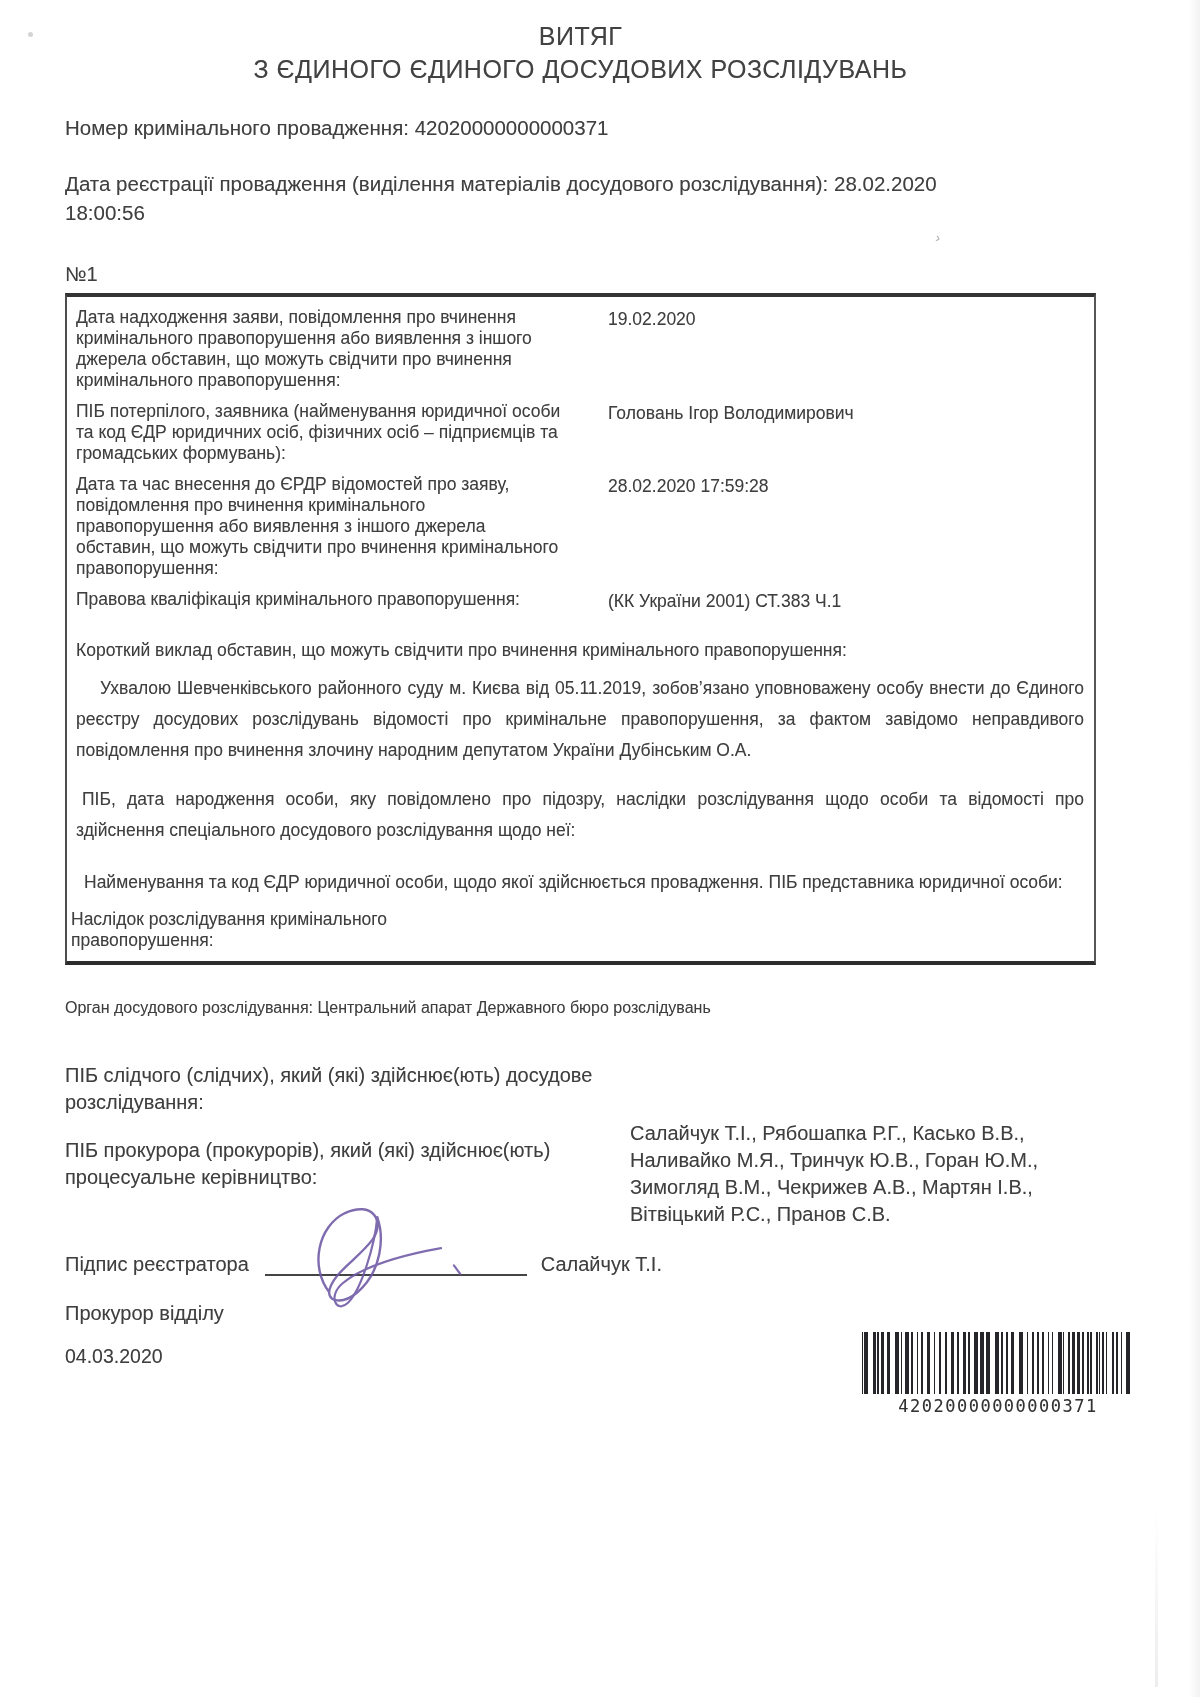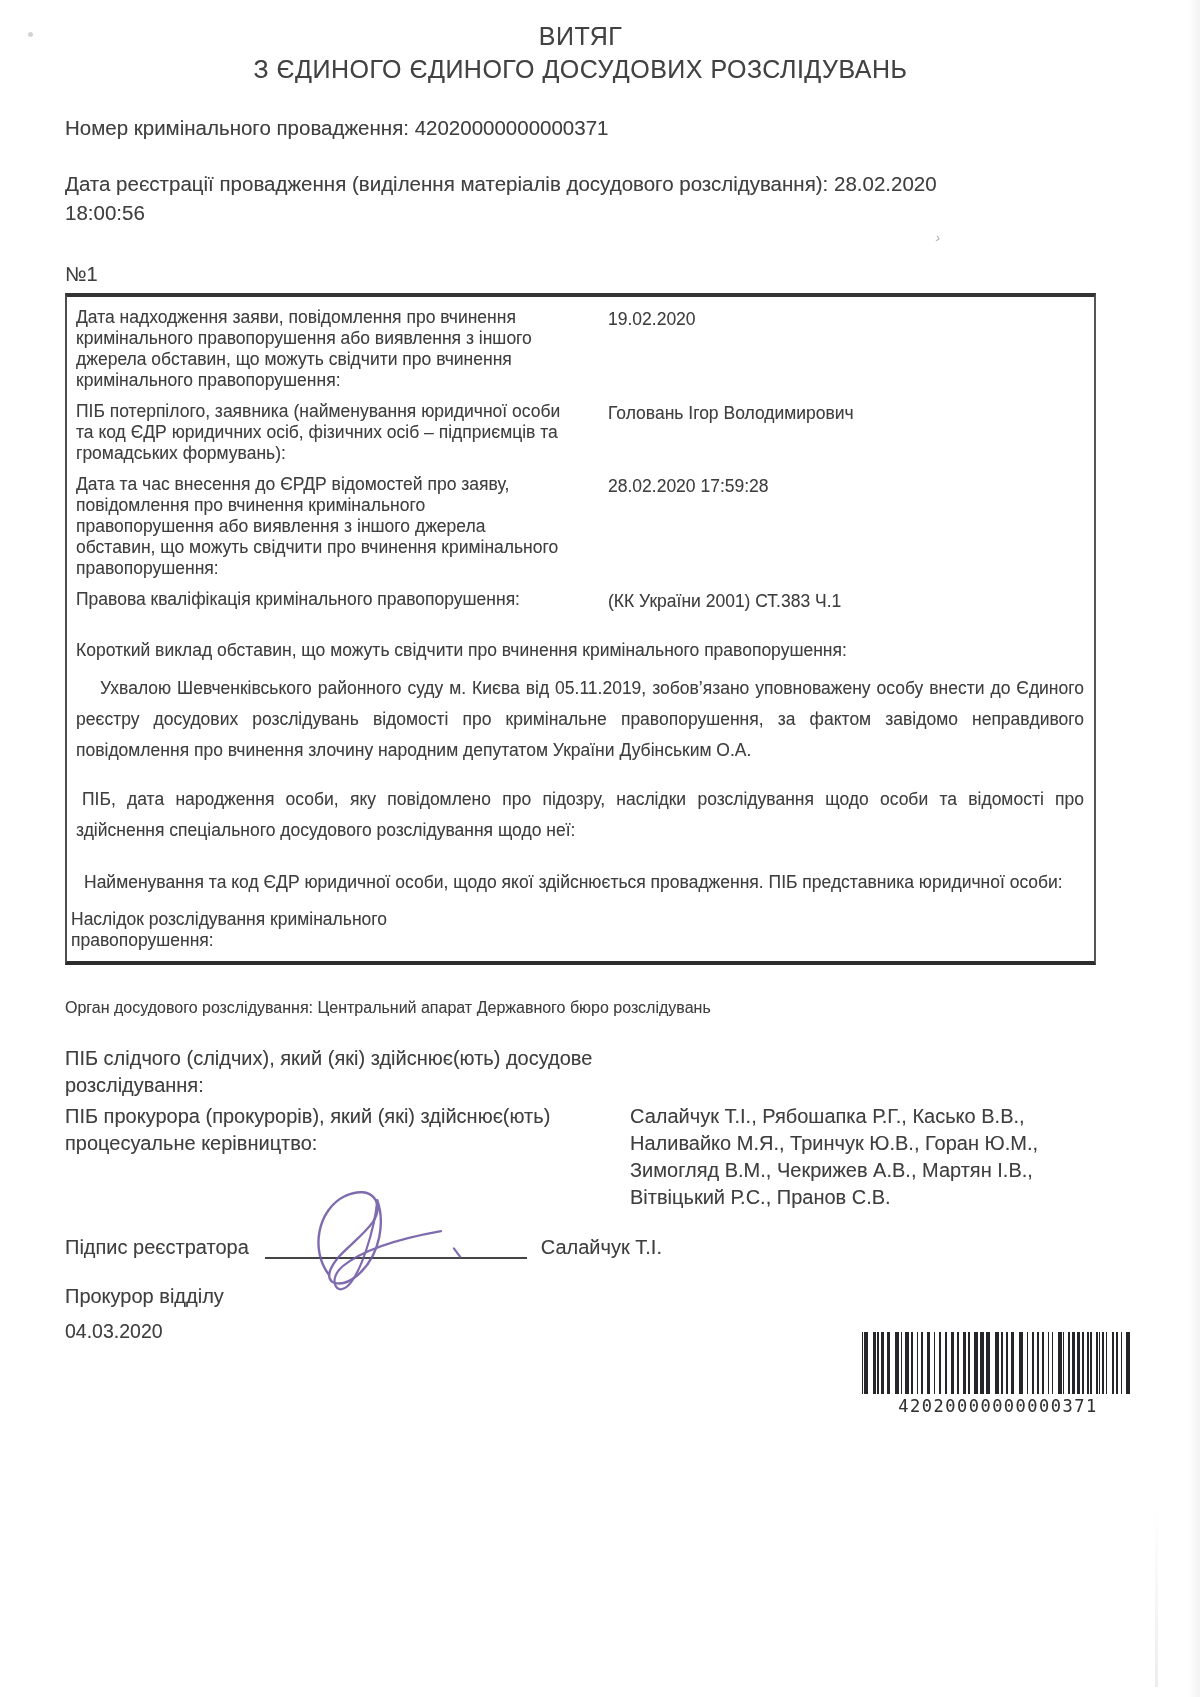--- a/index.html
+++ b/index.html
@@ -43,30 +43,30 @@
   .suspect-heading { margin-top:18px; line-height:31px; text-align:justify; text-indent:6px; }
   .legal-heading { margin-top:24px; text-indent:8px; }
   .outcome { margin-top:14px; margin-bottom:0; margin-left:-5px; }
   .outcome .cell-label { flex:0 0 340px; width:340px; }
 
   .organ { margin-top:34px; font-size:16px; }
 
   .frow { display:flex; font-size:20px; line-height:27px; }
   .frow-investigator { margin-top:28px; }
   .frow-prosecutor { margin-top:4px; }
-  .f-label { flex:0 0 565px; width:565px; padding-right:12px; }
+  .f-label { flex:0 0 565px; width:565px; padding-right:12px;margin-top:17px; }
   .f-label-inner { display:block; max-width:553px; }
   .f-value { width:480px; }
 
   .sig-row { margin-top:22px; display:flex; align-items:flex-end; font-size:20px; }
   .sig-line { position:relative; width:262px; height:26px; margin-left:16px; border-bottom:2px solid #454545; }
   .sig-name { margin-left:14px; }
   .signature-svg { position:absolute; left:24px; top:-58px; width:230px; height:115px; pointer-events:none; transform:rotate(-3deg); opacity:.88; }
   .sig-title { margin-top:26px; font-size:20px; }
-  .doc-date { margin-top:12px; font-size:19.5px; }
+  .doc-date { margin-top:20px; font-size:19.5px; }
 
   .barcode-wrap { position:absolute; left:862px; top:1332px; width:272px; }
   .barcode-bars { height:62px; display:flex; justify-content:space-between; align-items:stretch; }
   .barcode-bars i { display:block; height:100%; }
   .barcode-value {
     margin-top:2px; text-align:center; white-space:nowrap;
     font-family:"DejaVu Sans Mono","Liberation Mono",monospace;
     font-size:17px; letter-spacing:1.5px; color:#333;
   }
 

